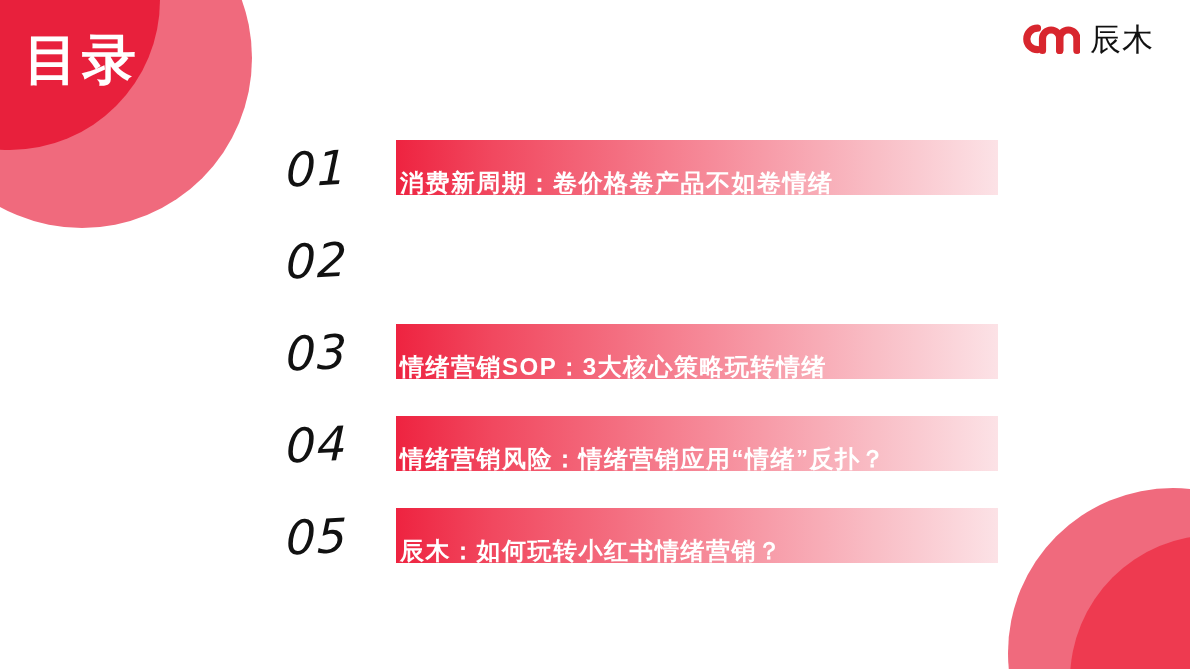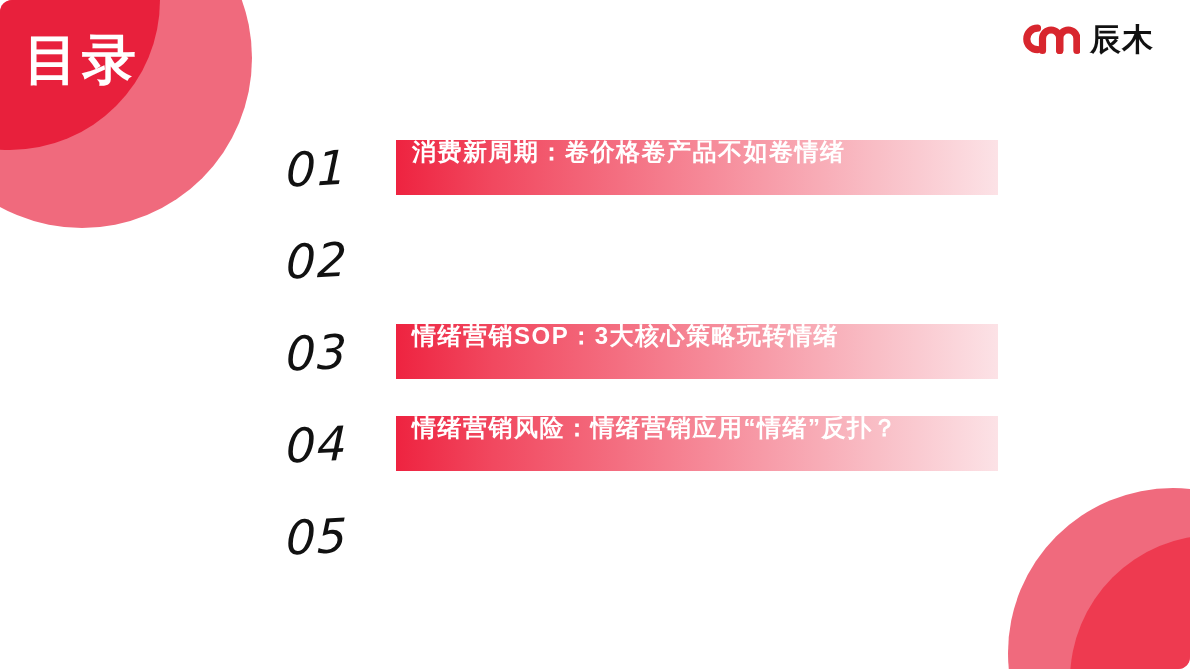--- a/index.html
+++ b/index.html
@@ -15,21 +15,20 @@
     font-family: "Liberation Sans", "DejaVu Sans", sans-serif;
   }
 
   .slide {
     position: absolute;
     inset: 0;
     width: 1190px;
     height: 669px;
     background: #ffffff;
     overflow: hidden;
-    border-radius: 12px;
   }
 
   
   .deco {
     position: absolute;
     border-radius: 50%;
     pointer-events: none;
   }
   .deco-tl-pink {
     left: -88px;
@@ -84,21 +83,21 @@
     gap: 10px;
     z-index: 5;
   }
   .logo-mark {
     display: block;
     width: 62px;
     height: 34px;
   }
   .logo-text {
     font-size: 31px;
-    font-weight: 700;
+    font-weight: 400;
     color: #111111;
     letter-spacing: 1px;
     line-height: 1;
     white-space: nowrap;
   }
 
   
   .toc {
     position: absolute;
     left: 282px;
@@ -126,23 +125,23 @@
     line-height: 1;
     transform: rotate(-3deg) skewX(-4deg);
     text-align: left;
     padding-left: 4px;
     box-sizing: border-box;
   }
   .toc-bar {
     flex: 1 1 auto;
     height: 55px;
     display: flex;
-    align-items: flex-start;
+    align-items: flex-end;
     background: linear-gradient(to right, #EE2340 0%, #F1485F 16%, #F68A99 52%, #F9BEC6 80%, #FCE2E6 100%);
-    padding-left: 16px;
+    padding-left: 4px;
     box-sizing: border-box;
   }
   .toc-bar-label {
     font-size: 24px;
     font-weight: 700;
     color: #ffffff;
     letter-spacing: 1.5px;
     line-height: 1;
     white-space: nowrap;
   }
@@ -190,20 +189,23 @@
 
     <div class="toc-row">
       <div class="toc-number">04</div>
       <div class="toc-bar">
         <span class="toc-bar-label">情绪营销风险：情绪营销应用“情绪”反扑？</span>
       </div>
     </div>
 
     <div class="toc-row">
       <div class="toc-number">05</div>
+      <div class="toc-bar">
+        <span class="toc-bar-label">辰木：如何玩转小红书情绪营销？</span>
+      </div>
     </div>
 
   </div>
 
   <div class="deco deco-br-pink"></div>
   <div class="deco deco-br-red"></div>
 
 </div>
 
 </body></html>

